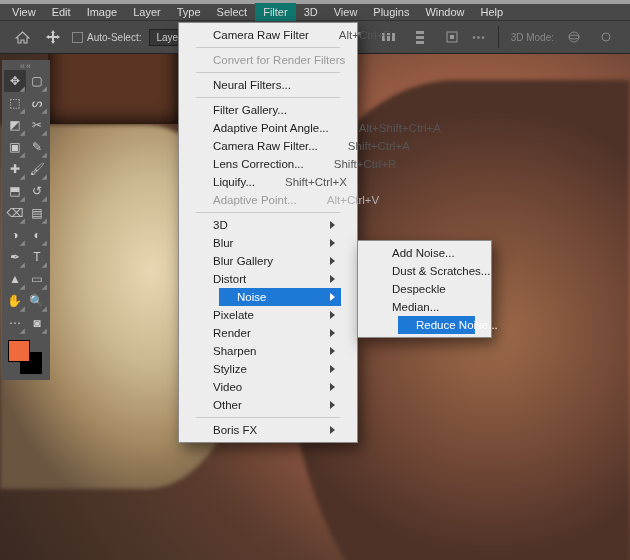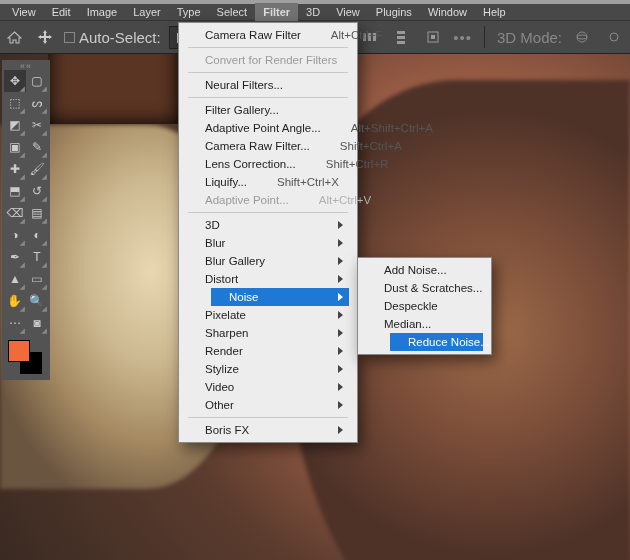--- a/index.html
+++ b/index.html
@@ -21,26 +21,26 @@
   .shelf { position:absolute; left:48px; top:32px; width:132px; height:92px;
     background:#5a3524; box-shadow: inset 0 0 20px #000;
   }
 
   
   .menubar { position:relative; z-index:10; height:20px; background:#484848;
     color:#ddd; font-size:11px; display:flex; align-items:center; padding:0 4px;
     border-top:4px solid #a0a0a0;
   }
   .menubar .mi { padding:3px 8px; cursor:default; }
-  .menubar .mi.open { background:#737373;font-weight:bold; }
+  .menubar .mi.open { background:#0f766e; }
 
   
   .optbar { position:relative; z-index:9; height:34px; background:#484848;
     border-top:1px solid #333; border-bottom:1px solid #222;
-    display:flex; align-items:center; color:#ccc; font-size:15px; padding:0 4px;
+    display:flex; align-items:center; color:#ccc; font-size:10px; padding:0 12px;
   }
   .home-icon { width:20px; height:20px; margin-right:10px; display:flex; align-items:center; justify-content:center; color:#aaa; }
   .move-icon { width:22px; height:20px; margin-right:8px; display:flex; align-items:center; justify-content:center; color:#ccc; }
   .chk { width:11px; height:11px; border:1px solid #888; margin-right:4px; }
   .select-field { margin-left:8px; background:#383838; border:1px solid #222; padding:2px 20px 2px 6px; color:#ccc; position:relative; }
   .opt-right { margin-left:auto; display:flex; align-items:center; gap:8px; color:#888; }
   .sq-btn { width:24px; height:24px; display:flex; align-items:center; justify-content:center; color:#aaa; }
   .dots { letter-spacing:1px; }
   .divider { width:1px; height:22px; background:#2a2a2a; margin:0 4px; }
 
@@ -53,37 +53,37 @@
   .toolbox .tool.sel { background:#383838; }
   .toolbox .swatches { grid-column:1/3; padding:6px 4px 2px; position:relative; height:44px; }
   .sw-fg { position:absolute; left:4px; top:6px; width:22px; height:22px; border:1px solid #000; background:#f06a3c; }
   .sw-bg { position:absolute; left:16px; top:18px; width:22px; height:22px; border:1px solid #000; background:#000; }
   .toolbox .grab { grid-column:1/3; height:8px; display:flex; justify-content:center; align-items:center; color:#999; font-size:9px; letter-spacing:1px; }
   .corner { font-size:7px; line-height:7px; }
 
   
   .menu-panel { position:absolute; z-index:20; background:#ededed; color:#222;
     font-size:11.5px; border:1px solid #8a8a8a; box-shadow:4px 6px 14px rgba(0,0,0,.5);
-    padding:3px 8px;
+    padding:3px 16px;
   }
   .menu-panel .row { display:flex; align-items:center; padding:3px 14px 3px 18px;
     white-space:nowrap; cursor:default; position:relative; }
   .menu-panel .row.disabled { color:#9a9a9a; }
   .menu-panel .row .label { flex:1; padding-right:30px; }
   .menu-panel .row .shortcut { color:#555; }
   .menu-panel .row.disabled .shortcut { color:#b0b0b0; }
   .menu-panel .row.has-sub::after { content:""; position:absolute; right:6px; top:50%;
     width:0; height:0; border-top:4px solid transparent; border-bottom:4px solid transparent;
     border-left:5px solid #444; transform:translateY(-50%); }
   .menu-panel .row.hl { background:#1e79d6; color:#fff;margin-left:24px; }
   .menu-panel .row.hl::after { border-left-color:#fff; }
   .menu-panel hr { border:0; border-top:1px solid #c8c8c8; margin:3px 1px; }
 
   #filter-menu { left:178px; top:22px; width:180px; }
-  #noise-menu  { left:357px; top:257px; width:135px; }
+  #noise-menu  { left:357px; top:240px; width:135px; }
 
   svg { display:block; }
 </style>
 </head>
 <body>
 
 <div class="canvas-bg">
   <div class="shelf"></div>
 </div>
 
@@ -316,24 +316,24 @@
     <div class="row has-sub">
       <span class="label">Distort</span>
     </div>
     <div class="row has-sub hl">
       <span class="label">Noise</span>
     </div>
     <div class="row has-sub">
       <span class="label">Pixelate</span>
     </div>
     <div class="row has-sub">
+      <span class="label">Render</span>
+    </div>
+    <div class="row has-sub">
       <span class="label">Sharpen</span>
-    </div>
-    <div class="row has-sub">
-      <span class="label">Render</span>
     </div>
     <div class="row has-sub">
       <span class="label">Stylize</span>
     </div>
     <div class="row has-sub">
       <span class="label">Video</span>
     </div>
     <div class="row has-sub">
       <span class="label">Other</span>
     </div>

